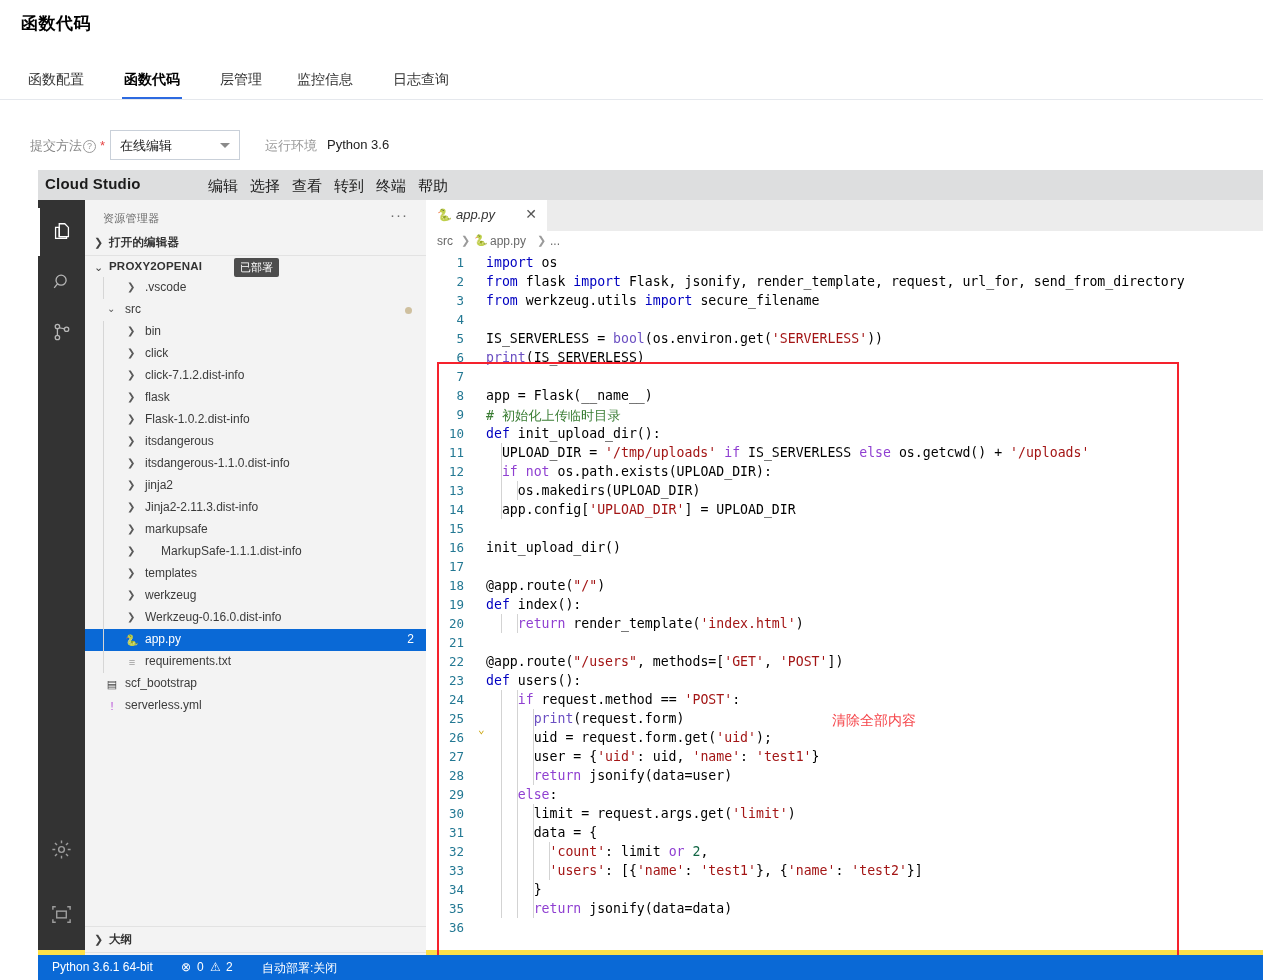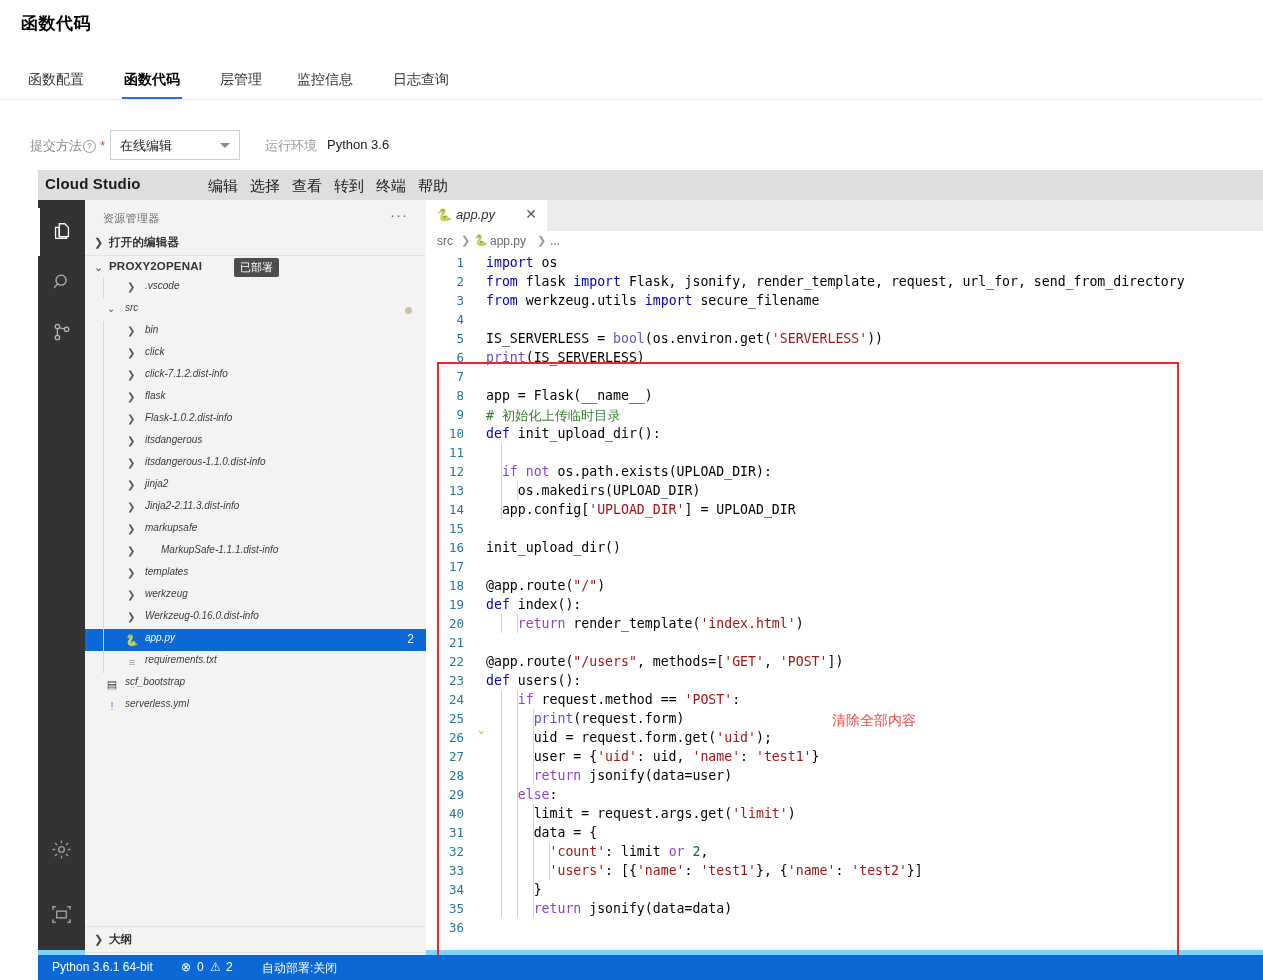--- a/index.html
+++ b/index.html
@@ -72,21 +72,21 @@
   .runtime-label {
     position:absolute; left:265px; top:12px; font-size:13px; color:#999;
   }
   .runtime-value {
     position:absolute; left:327px; top:12px; font-size:13px; color:#222;
   }
 
   
   .ide {
     position:absolute; left:38px; top:70px; width:1225px; height:810px;
-    background:#7dd3fc;
+    background:#fde047;
   }
   .ide-menubar {
     position:absolute; left:0; top:0; width:1225px; height:30px;
     background:#dddedf;
   }
   .ide-brand {
     position:absolute; left:7px; top:5px;
     font-size:15px; font-weight:bold; color:#1b1b1b; letter-spacing:.2px;
   }
   .ide-menu-item {
@@ -136,21 +136,21 @@
 
   .tree { position:absolute; left:0; top:282px; width:341px; }
   .trow {
     position:relative; height:22px; cursor:pointer; white-space:nowrap;
   }
   .trow.selected { background:#0a69d6; }
   .trow .chev2 {
     position:absolute; top:4px; font-size:10px; color:#5a5a5a;
   }
   .trow .tname {
-    position:absolute; top:3px; font-size:10px; color:#3b3b3b;font-style:italic;
+    position:absolute; top:3px; font-size:12px; color:#3b3b3b;
   }
   .trow.selected .tname { color:#fff; }
   .trow .tbadge {
     position:absolute; right:12px; top:3px; font-size:12px; color:#fff;
   }
   .trow .dot {
     position:absolute; right:14px; top:8px; width:7px; height:7px;
     border-radius:50%; background:#cfc09f;
   }
   .fileicon {
@@ -484,40 +484,40 @@
               <div class="ln-row" style="top: 0px; position: absolute; left: 0px; width: 837px;"><span class="ln-num">1</span><span class="ln-code"><span class="kb">import</span> os</span></div>
               <div class="ln-row" style="top: 19px; position: absolute; left: 0px; width: 837px;"><span class="ln-num">2</span><span class="ln-code"><span class="kb">from</span> flask <span class="kb">import</span> Flask, jsonify, render_template, request, url_for, send_from_directory</span></div>
               <div class="ln-row" style="top: 38px; position: absolute; left: 0px; width: 837px;"><span class="ln-num">3</span><span class="ln-code"><span class="kb">from</span> werkzeug.utils <span class="kb">import</span> secure_filename</span></div>
               <div class="ln-row" style="top: 57px; position: absolute; left: 0px; width: 837px;"><span class="ln-num">4</span><span class="ln-code"></span></div>
               <div class="ln-row" style="top: 76px; position: absolute; left: 0px; width: 837px;"><span class="ln-num">5</span><span class="ln-code">IS_SERVERLESS = <span class="f">bool</span>(os.environ.get(<span class="s">'SERVERLESS'</span>))</span></div>
               <div class="ln-row" style="top: 95px; position: absolute; left: 0px; width: 837px;"><span class="ln-num">6</span><span class="ln-code"><span class="f">print</span>(IS_SERVERLESS)</span></div>
               <div class="ln-row" style="top: 114px; position: absolute; left: 0px; width: 837px;"><span class="ln-num">7</span><span class="ln-code"></span></div>
               <div class="ln-row" style="top: 133px; position: absolute; left: 0px; width: 837px;"><span class="ln-num">8</span><span class="ln-code">app = Flask(__name__)</span></div>
               <div class="ln-row" style="top: 152px; position: absolute; left: 0px; width: 837px;"><span class="ln-num">9</span><span class="ln-code"><span class="c"># 初始化上传临时目录</span></span></div>
               <div class="ln-row" style="top: 171px; position: absolute; left: 0px; width: 837px;"><span class="ln-num">10</span><span class="ln-code"><span class="kb">def</span> init_upload_dir():</span></div>
-              <div class="ln-row" style="top: 190px; position: absolute; left: 0px; width: 837px;"><span class="ln-num">11</span><span class="ind-guide" style="left: 74.9px;"></span></div>
+              <div class="ln-row" style="top: 190px; position: absolute; left: 0px; width: 837px;"><span class="ln-num">11</span><span class="ind-guide" style="left: 74.9px;"></span><span class="ln-code">  UPLOAD_DIR = <span class="s">'/tmp/uploads'</span> <span class="k">if</span> IS_SERVERLESS <span class="k">else</span> os.getcwd() + <span class="s">'/uploads'</span></span></div>
               <div class="ln-row" style="top: 209px; position: absolute; left: 0px; width: 837px;"><span class="ln-num">12</span><span class="ind-guide" style="left: 74.9px;"></span><span class="ln-code">  <span class="k">if</span> <span class="k">not</span> os.path.exists(UPLOAD_DIR):</span></div>
               <div class="ln-row" style="top: 228px; position: absolute; left: 0px; width: 837px;"><span class="ln-num">13</span><span class="ind-guide" style="left: 74.9px;"></span><span class="ind-guide" style="left: 90.8px;"></span><span class="ln-code">    os.makedirs(UPLOAD_DIR)</span></div>
               <div class="ln-row" style="top: 247px; position: absolute; left: 0px; width: 837px;"><span class="ln-num">14</span><span class="ind-guide" style="left: 74.9px;"></span><span class="ln-code">  app.config[<span class="s">'UPLOAD_DIR'</span>] = UPLOAD_DIR</span></div>
               <div class="ln-row" style="top: 266px; position: absolute; left: 0px; width: 837px;"><span class="ln-num">15</span><span class="ln-code"></span></div>
               <div class="ln-row" style="top: 285px; position: absolute; left: 0px; width: 837px;"><span class="ln-num">16</span><span class="ln-code">init_upload_dir()</span></div>
               <div class="ln-row" style="top: 304px; position: absolute; left: 0px; width: 837px;"><span class="ln-num">17</span><span class="ln-code"></span></div>
               <div class="ln-row" style="top: 323px; position: absolute; left: 0px; width: 837px;"><span class="ln-num">18</span><span class="ln-code">@app.route(<span class="s">"/"</span>)</span></div>
               <div class="ln-row" style="top: 342px; position: absolute; left: 0px; width: 837px;"><span class="ln-num">19</span><span class="ln-code"><span class="kb">def</span> index():</span></div>
               <div class="ln-row" style="top: 361px; position: absolute; left: 0px; width: 837px; text-decoration: underline;"><span class="ln-num">20</span><span class="ind-guide" style="left: 74.9px;"></span><span class="ind-guide" style="left: 90.8px;"></span><span class="ln-code">    <span class="k">return</span> render_template(<span class="s">'index.html'</span>)</span></div>
               <div class="ln-row" style="top: 380px; position: absolute; left: 0px; width: 937px;"><span class="ln-num">21</span><span class="ln-code"></span></div>
               <div class="ln-row" style="top: 399px; position: absolute; left: 0px; width: 837px;"><span class="ln-num">22</span><span class="ln-code">@app.route(<span class="s">"/users"</span>, methods=[<span class="s">'GET'</span>, <span class="s">'POST'</span>])</span></div>
               <div class="ln-row" style="top: 418px; position: absolute; left: 0px; width: 837px;"><span class="ln-num">23</span><span class="ln-code"><span class="kb">def</span> users():</span></div>
               <div class="ln-row" style="top: 437px; position: absolute; left: 0px; width: 837px;"><span class="ln-num">24</span><span class="ind-guide" style="left: 74.9px;"></span><span class="ind-guide" style="left: 90.8px;"></span><span class="ln-code">    <span class="k">if</span> request.method == <span class="s">'POST'</span>:</span></div>
               <div class="ln-row" style="top: 456px; position: absolute; left: 0px; width: 837px;"><span class="ln-num">25</span><span class="ind-guide" style="left: 74.9px;"></span><span class="ind-guide" style="left: 90.8px;"></span><span class="ind-guide" style="left: 106.7px;"></span><span class="ln-code">      <span class="f">print</span>(request.form)</span></div>
               <div class="ln-row" style="top: 475px; position: absolute; left: 0px; width: 837px;"><span class="ln-num">26</span><span class="ind-guide" style="left: 74.9px;"></span><span class="ind-guide" style="left: 90.8px;"></span><span class="ind-guide" style="left: 106.7px;"></span><span class="ln-code">      uid = request.form.get(<span class="s">'uid'</span>);</span><span class="squiggle" style="left: 52px; top: -1px;">⌄</span></div>
               <div class="ln-row" style="top: 494px; position: absolute; left: 0px; width: 837px;"><span class="ln-num">27</span><span class="ind-guide" style="left: 74.9px;"></span><span class="ind-guide" style="left: 90.8px;"></span><span class="ind-guide" style="left: 106.7px;"></span><span class="ln-code">      user = {<span class="s">'uid'</span>: uid, <span class="s">'name'</span>: <span class="s">'test1'</span>}</span></div>
               <div class="ln-row" style="top: 513px; position: absolute; left: 0px; width: 837px;"><span class="ln-num">28</span><span class="ind-guide" style="left: 74.9px;"></span><span class="ind-guide" style="left: 90.8px;"></span><span class="ind-guide" style="left: 106.7px;"></span><span class="ln-code">      <span class="k">return</span> jsonify(data=user)</span></div>
               <div class="ln-row" style="top: 532px; position: absolute; left: 0px; width: 837px;"><span class="ln-num">29</span><span class="ind-guide" style="left: 74.9px;"></span><span class="ind-guide" style="left: 90.8px;"></span><span class="ln-code">    <span class="k">else</span>:</span></div>
-              <div class="ln-row" style="top: 551px; position: absolute; left: 0px; width: 837px;"><span class="ln-num">40</span><span class="ind-guide" style="left: 74.9px;"></span><span class="ind-guide" style="left: 90.8px;"></span><span class="ind-guide" style="left: 106.7px;"></span><span class="ln-code">      limit = request.args.get(<span class="s">'limit'</span>)</span></div>
+              <div class="ln-row" style="top: 551px; position: absolute; left: 0px; width: 837px;"><span class="ln-num">30</span><span class="ind-guide" style="left: 74.9px;"></span><span class="ind-guide" style="left: 90.8px;"></span><span class="ind-guide" style="left: 106.7px;"></span><span class="ln-code">      limit = request.args.get(<span class="s">'limit'</span>)</span></div>
               <div class="ln-row" style="top: 570px; position: absolute; left: 0px; width: 837px;"><span class="ln-num">31</span><span class="ind-guide" style="left: 74.9px;"></span><span class="ind-guide" style="left: 90.8px;"></span><span class="ind-guide" style="left: 106.7px;"></span><span class="ln-code">      data = {</span></div>
               <div class="ln-row" style="top: 589px; position: absolute; left: 0px; width: 837px;"><span class="ln-num">32</span><span class="ind-guide" style="left: 74.9px;"></span><span class="ind-guide" style="left: 90.8px;"></span><span class="ind-guide" style="left: 106.7px;"></span><span class="ind-guide" style="left: 122.6px;"></span><span class="ln-code">        <span class="s">'count'</span>: limit <span class="k">or</span> <span class="n">2</span>,</span></div>
               <div class="ln-row" style="top: 608px; position: absolute; left: 0px; width: 837px;"><span class="ln-num">33</span><span class="ind-guide" style="left: 74.9px;"></span><span class="ind-guide" style="left: 90.8px;"></span><span class="ind-guide" style="left: 106.7px;"></span><span class="ind-guide" style="left: 122.6px;"></span><span class="ln-code">        <span class="s">'users'</span>: [{<span class="s">'name'</span>: <span class="s">'test1'</span>}, {<span class="s">'name'</span>: <span class="s">'test2'</span>}]</span></div>
               <div class="ln-row" style="top: 627px; position: absolute; left: 0px; width: 837px;"><span class="ln-num">34</span><span class="ind-guide" style="left: 74.9px;"></span><span class="ind-guide" style="left: 90.8px;"></span><span class="ind-guide" style="left: 106.7px;"></span><span class="ln-code">      }</span></div>
               <div class="ln-row" style="top: 646px; position: absolute; left: 0px; width: 837px;"><span class="ln-num">35</span><span class="ind-guide" style="left: 74.9px;"></span><span class="ind-guide" style="left: 90.8px;"></span><span class="ind-guide" style="left: 106.7px;"></span><span class="ln-code">      <span class="k">return</span> jsonify(data=data)</span></div>
               <div class="ln-row" style="top: 665px; position: absolute; left: 0px; width: 837px;"><span class="ln-num">36</span><span class="ln-code"></span></div>
             </div>
         </div>
       </div>
 

